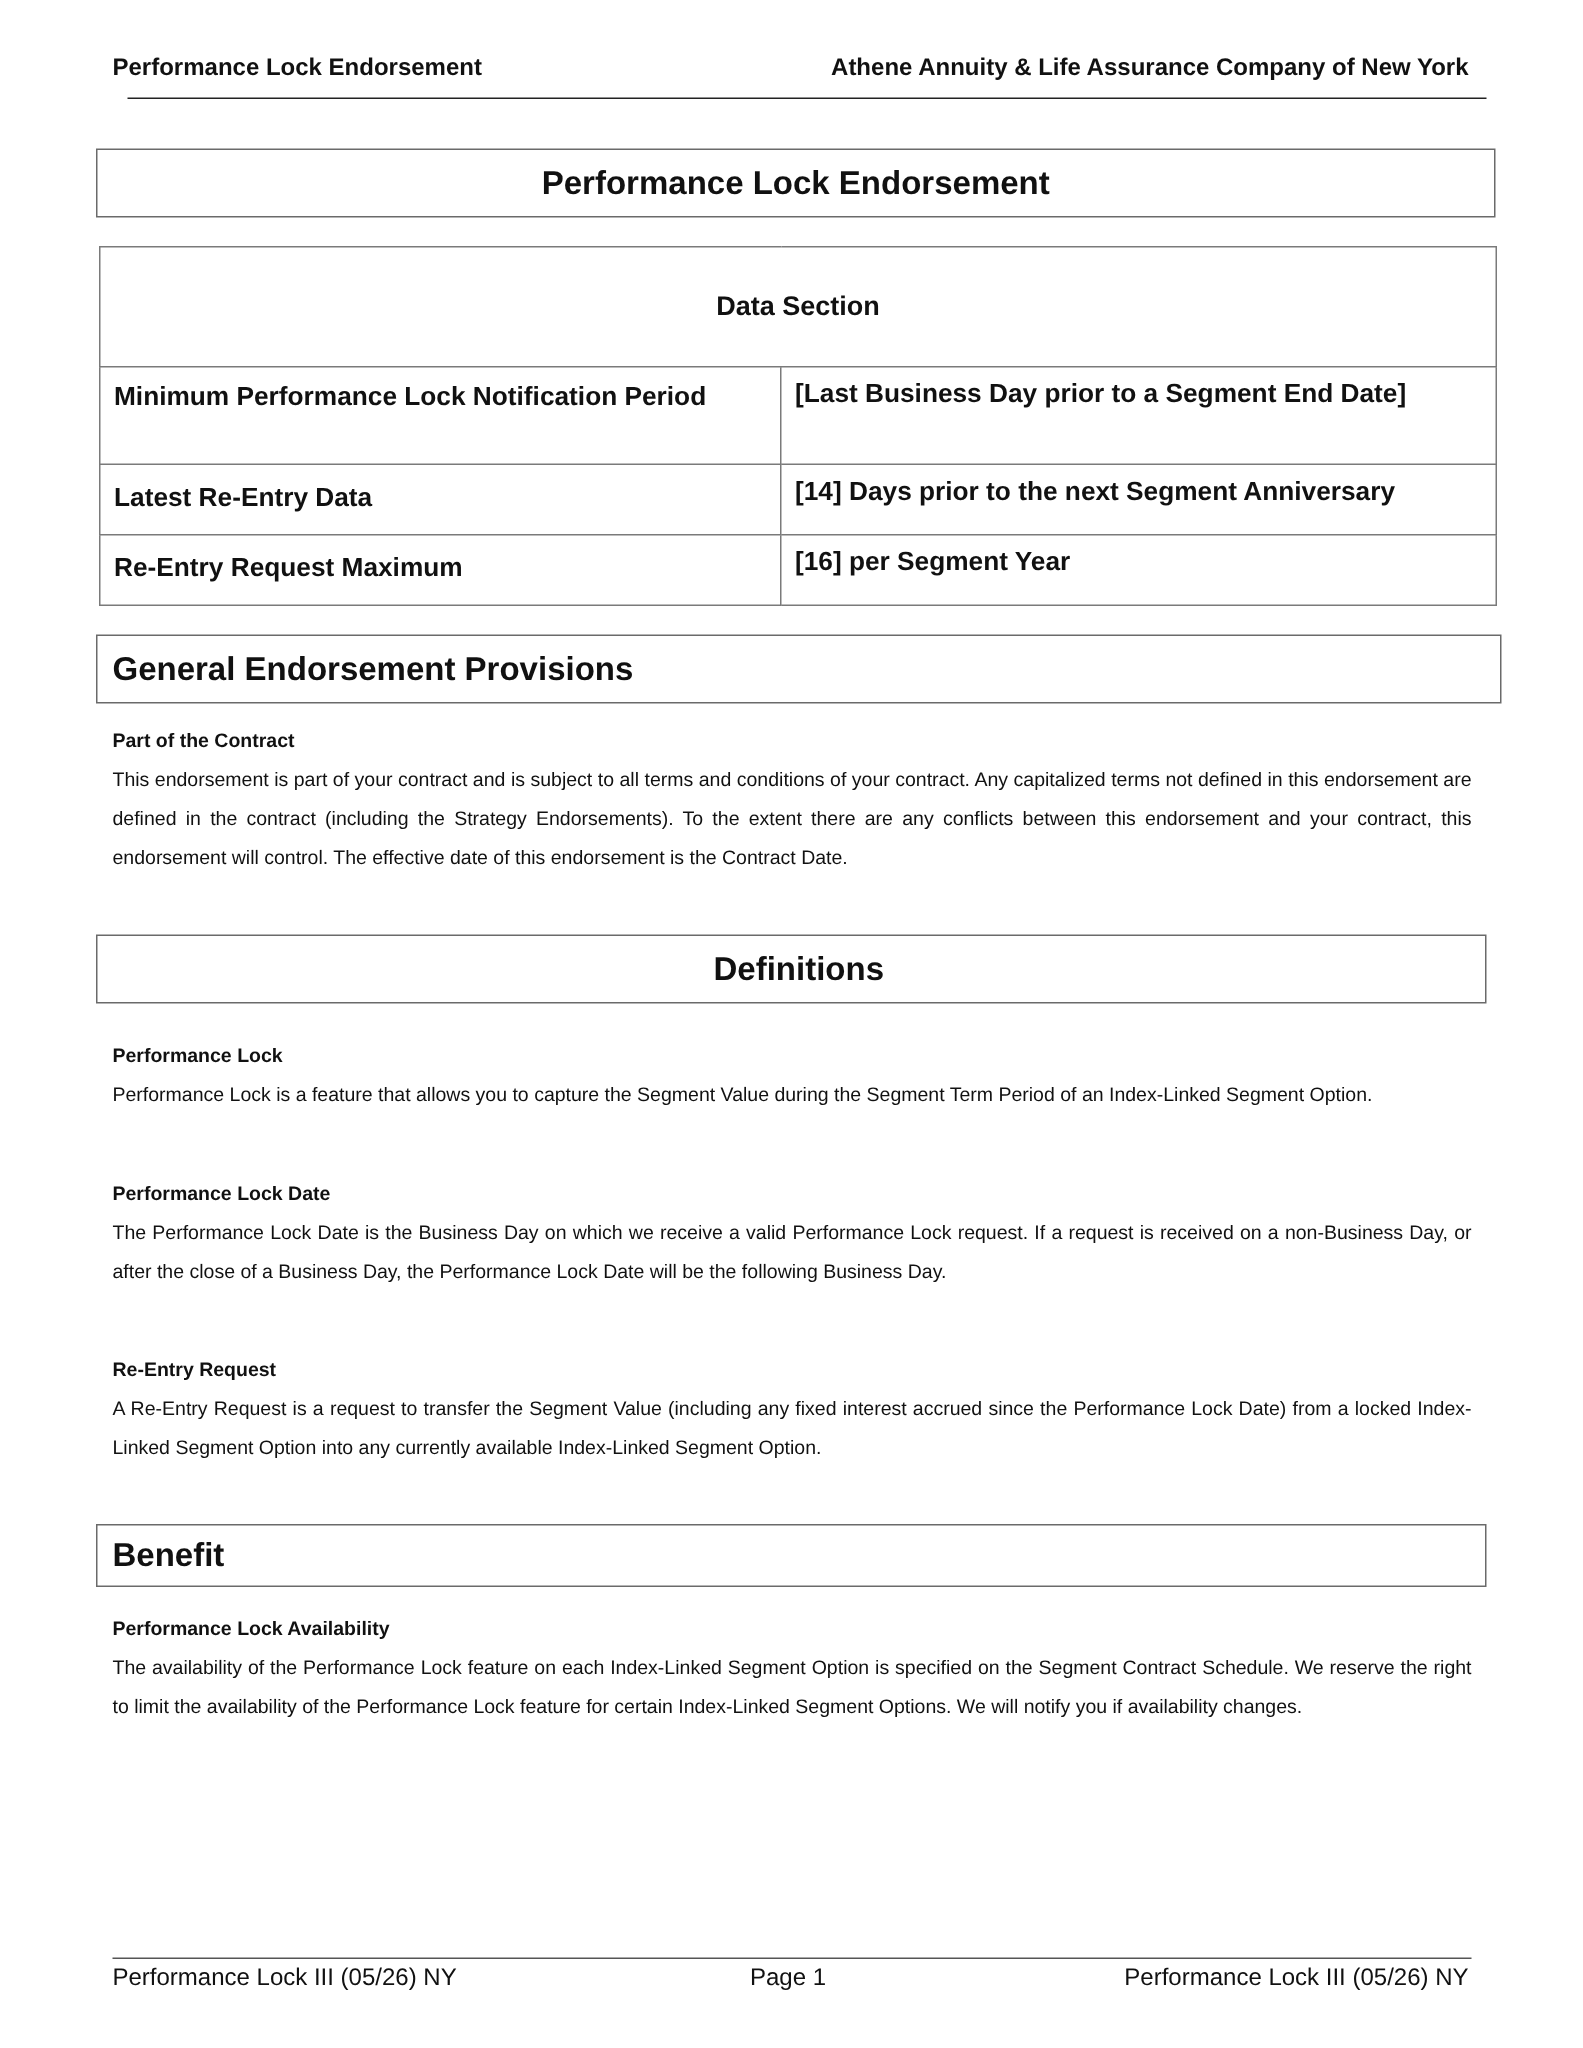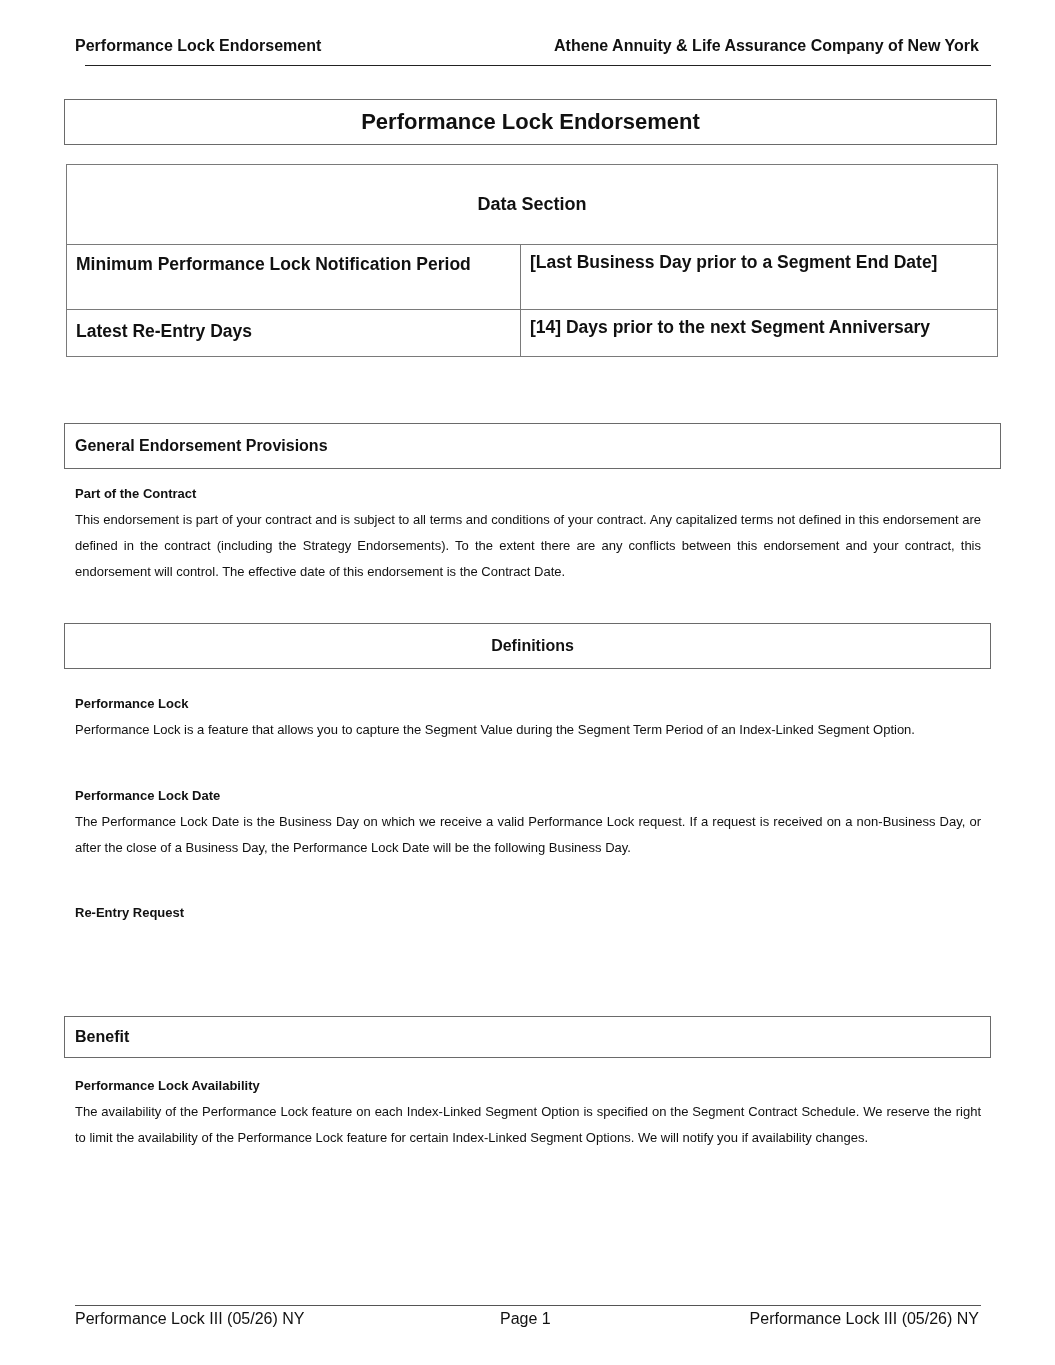--- a/index.html
+++ b/index.html
@@ -28,21 +28,21 @@
   table.data td.k { width: 454px; padding: 8px 9px 0 9px; }
   table.data td.v { padding: 4px 9px 0 9px; line-height: 26px; }
   tr.r1 td { height: 65px; box-sizing: border-box; }
   tr.r1 td.k { padding-top: 6px; line-height: 26px; }
   tr.r2 td { height: 47px; box-sizing: border-box; }
   tr.r3 td { height: 47px; box-sizing: border-box; }
   tr.r2 td, tr.r3 td { padding-top: 5px; line-height: 26px; }
 
   .sec-box {
     border: 1px solid #6a6a6a; display: flex; align-items: center;
-    padding-left: 10px; box-sizing: border-box; font-size: 16px; font-weight: bold;
+    padding-left: 10px; box-sizing: border-box; font-size: 22px; font-weight: bold;
   }
   .sub {
     left: 75px; width: 906px; font-size: 13px; line-height: 26px;
   }
   .sub .t { font-weight: bold; }
   .sub .b { text-align: justify; }
 
   .ftr-rule { left: 75px; width: 906px; top: 1305px; border-top: 1.5px solid #555; }
   .ftr-text { top: 1309px; font-size: 16px; font-weight: normal; line-height: 20px; }
   .ftr-left { left: 75px; }
@@ -63,22 +63,26 @@
 <table class="data">
   <tbody>
       <tr>
     <td class="head" colspan="2">Data Section</td>
   </tr>
   <tr class="r1">
     <td class="k">Minimum Performance Lock Notification Period</td>
     <td class="v">[Last Business Day prior to a Segment End Date]</td>
   </tr>
   <tr class="r2">
-    <td class="k">Latest Re-Entry Days</td>
+    <td class="k">Latest Re-Entry Data</td>
     <td class="v">[14] Days prior to the next Segment Anniversary</td>
+  </tr>
+  <tr class="r3">
+    <td class="k">Re-Entry Request Maximum</td>
+    <td class="v">[16] per Segment Year</td>
   </tr>
 </tbody>
   </table>
 
 <div class="abs sec-box" style="left:64px; top:423px; width:937px; height:46px;">
   <span>General Endorsement Provisions</span>
 </div>
 <div class="abs sub" style="top:481px;">
   <div class="t">Part of the Contract</div>
   <div class="b">This endorsement is part of your contract and is subject to all terms and conditions of your contract. Any capitalized terms not defined in this endorsement are defined in the contract (including the Strategy Endorsements). To the extent there are any conflicts between this endorsement and your contract, this endorsement will control. The effective date of this endorsement is the Contract Date.</div>
@@ -90,20 +94,21 @@
 <div class="abs sub" style="top:691px;">
   <div class="t">Performance Lock</div>
   <div class="b">Performance Lock is a feature that allows you to capture the Segment Value during the Segment Term Period of an Index-Linked Segment Option.</div>
 </div>
 <div class="abs sub" style="top:783px;">
   <div class="t">Performance Lock Date</div>
   <div class="b">The Performance Lock Date is the Business Day on which we receive a valid Performance Lock request. If a request is received on a non-Business Day, or after the close of a Business Day, the Performance Lock Date will be the following Business Day.</div>
 </div>
 <div class="abs sub" style="top:900px;">
   <div class="t">Re-Entry Request</div>
+  <div class="b">A Re-Entry Request is a request to transfer the Segment Value (including any fixed interest accrued since the Performance Lock Date) from a locked Index-Linked Segment Option into any currently available Index-Linked Segment Option.</div>
 </div>
 
 <div class="abs sec-box" style="left:64px; top:1016px; width:927px; height:42px;">
   <span>Benefit</span>
 </div>
 <div class="abs sub" style="top:1073px;">
   <div class="t">Performance Lock Availability</div>
   <div class="b">The availability of the Performance Lock feature on each Index-Linked Segment Option is specified on the Segment Contract Schedule. We reserve the right to limit the availability of the Performance Lock feature for certain Index-Linked Segment Options. We will notify you if availability changes.</div>
 </div>
 

